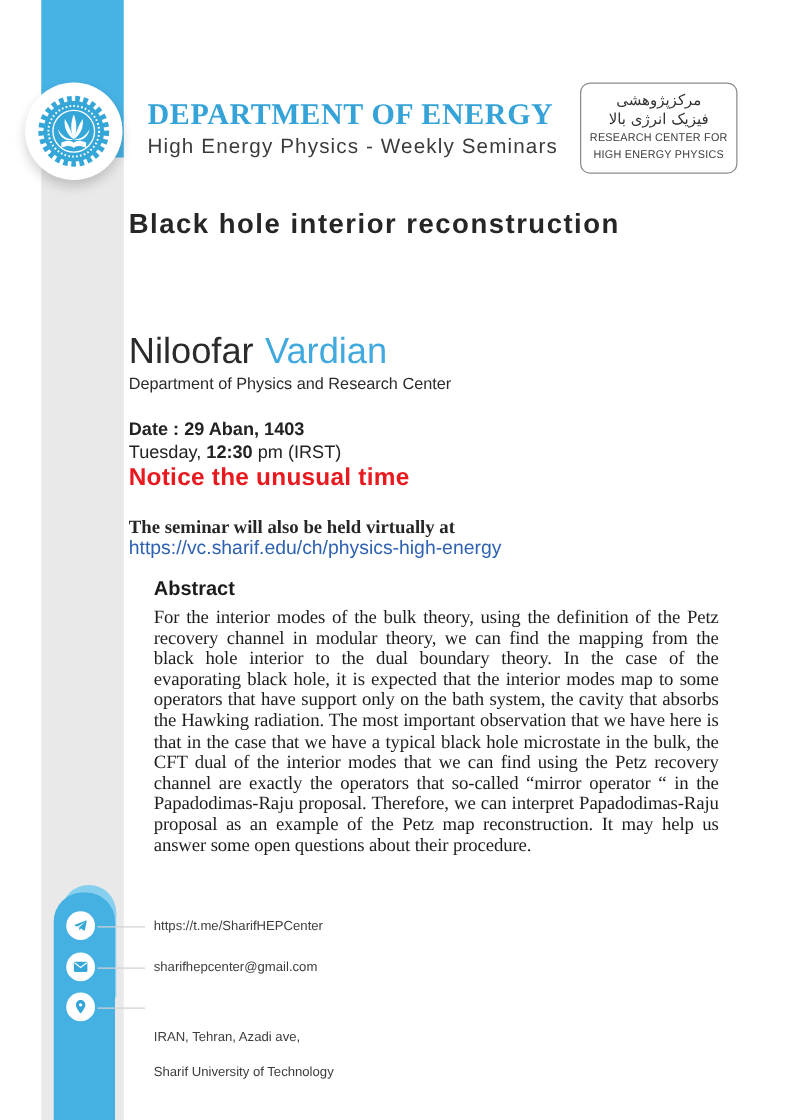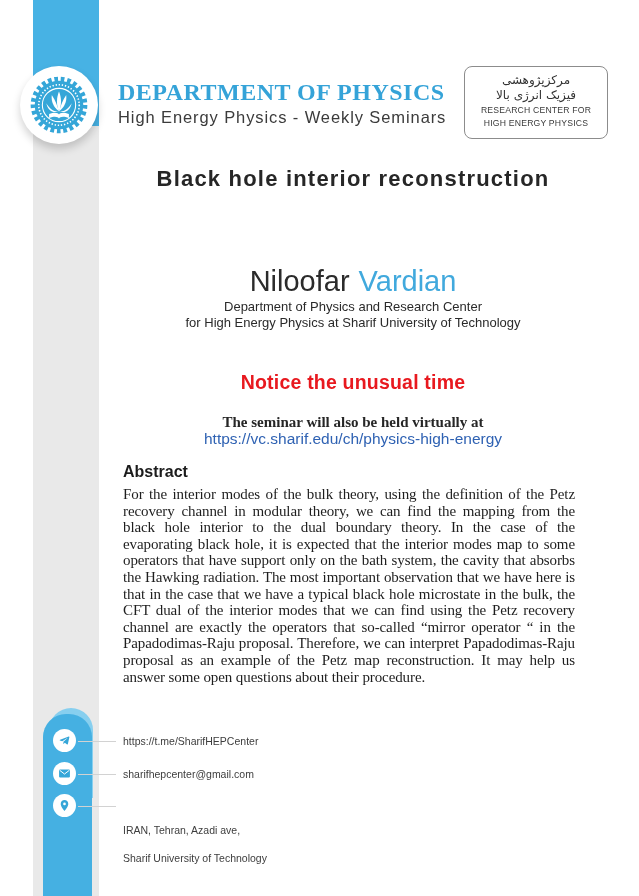--- a/index.html
+++ b/index.html
@@ -10,27 +10,27 @@
   .rail-gray{position:absolute;left:33px;top:100px;width:66px;height:796px;background:#e9e9e9;}
   .rail-blue{position:absolute;left:33px;top:0;width:66px;height:126px;background:#47b2e4;}
   .logo-circle{position:absolute;left:20px;top:66px;width:78px;height:78px;border-radius:50%;
     background:#fff;box-shadow:0 5px 9px rgba(0,0,0,.18);display:flex;align-items:center;justify-content:center;}
 
   
   .dept-title{position:absolute;left:118px;top:79px;font-family:"Liberation Serif",serif;
     font-weight:bold;font-size:24px;color:#35a3d8;letter-spacing:.5px;white-space:nowrap;}
   .dept-sub{position:absolute;left:118px;top:108px;font-size:16.5px;color:#3b3b3b;
     letter-spacing:.9px;white-space:nowrap;}
-  .rc-box{position:absolute;left:464px;top:66px;width:144px;height:73px;border:1.5px solid #8c8c8c;
+  .rc-box{position:absolute;left:464px;top:66px;width:126px;height:73px;border:1.5px solid #8c8c8c;
     border-radius:8px;box-sizing:border-box;text-align:center;padding-top:6px;background:#fff;}
   .rc-fa{font-family:"DejaVu Sans",sans-serif;font-size:12px;color:#333;line-height:15px;direction:rtl;}
   .rc-en{font-size:9px;color:#3a3a3a;line-height:11px;letter-spacing:.2px;margin-top:2px;transform:scaleX(.96);}
 
   
-  .col{position:absolute;left:122px;width:462px;text-align:center;}
+  .col{position:absolute;left:103px;width:462px;}
   .sem-title{top:164px;font-weight:bold;font-size:22px;line-height:30px;letter-spacing:1.2px;color:#262626;}
   .speaker{top:234px;font-size:29px;color:#2b2b2b;white-space:nowrap;margin-top:31px;}
   .speaker .last{color:#41a9dd;margin-left:9px;}
   .affil{top:273px;font-size:13px;line-height:15.5px;color:#2a2a2a;margin-top:26px;}
   .dateblk{top:335px;font-size:14.5px;line-height:18px;color:#222;}
   .dateblk .b{font-weight:bold;}
   .notice{top:371px;font-weight:bold;font-size:19.5px;color:#e8191f;letter-spacing:.2px;}
   .virtual{top:414px;font-family:"Liberation Serif",serif;font-weight:bold;font-size:15px;color:#262626;}
   .vlink{top:430px;font-size:15.5px;color:#2f62b3;}
 
@@ -67,43 +67,46 @@
         <path d="M0,-15 C3,-8 3,1 0,7 C-3,1 -3,-8 0,-15 Z"></path>
         <path d="M-8,-11 C-4,-5 -2,1 0,7 C-6,3 -9,-4 -8,-11 Z"></path>
         <path d="M8,-11 C4,-5 2,1 0,7 C6,3 9,-4 8,-11 Z"></path>
         <path d="M-14,-2 C-11,4 -5,8 0,7 C-7,10 -13,5 -14,-2 Z"></path>
         <path d="M14,-2 C11,4 5,8 0,7 C7,10 13,5 14,-2 Z"></path>
         <path d="M-11,10 C-5,7.5 -1,8.5 0,10.5 C1,8.5 5,7.5 11,10 L11,14.5 C5,12 1,13 0,15 C-1,13 -5,12 -11,14.5 Z"></path>
       </g>
     </svg>
   </div>
 
-  <div class="dept-title">DEPARTMENT OF PHYSICS</div>
+  <div class="dept-title">DEPARTMENT OF ENERGY</div>
   <div class="dept-sub">High Energy Physics - Weekly Seminars</div>
 
   <div class="rc-box">
     <div class="rc-fa" dir="rtl">مرکزپژوهشی</div>
     <div class="rc-fa" dir="rtl">فیزیک انرژی بالا</div>
     <div class="rc-en">RESEARCH CENTER FOR</div>
     <div class="rc-en">HIGH ENERGY PHYSICS</div>
   </div>
 
   <div class="col sem-title" style="position:absolute;">
     <div>Black hole interior reconstruction</div>
   </div>
 
   <div class="col speaker" style="position:absolute;">
     <span class="first">Niloofar</span><span class="last">Vardian</span>
   </div>
 
   <div class="col affil" style="position:absolute;">
     <div>Department of Physics and Research Center</div>
-    <div>for High Energy Physics at Sharif University of Technology</div>
   </div>
 
+  <div class="col dateblk" style="position:absolute;">
+    <div class="b">Date : 29 Aban, 1403</div>
+    <div><span>Tuesday, </span><span class="b">12:30</span><span> pm (IRST)</span></div>
+  </div>
   <div class="col notice" style="position:absolute;">Notice the unusual time</div>
 
   <div class="col virtual" style="position:absolute;">The seminar will also be held virtually at</div>
   <div class="col vlink" style="position:absolute;">https://vc.sharif.edu/ch/physics-high-energy</div>
 
   <div class="abs-head">Abstract</div>
   <div class="abs-body">For the interior modes of the bulk theory, using the definition of the Petz recovery channel in modular theory, we can find the mapping from the black hole interior to the dual boundary theory. In the case of the evaporating black hole, it is expected that the interior modes map to some operators that have support only on the bath system, the cavity that absorbs the Hawking radiation. The most important observation that we have here is that in the case that we have a typical black hole microstate in the bulk, the CFT dual of the interior modes that we can find using the Petz recovery channel are exactly the operators that so-called “mirror operator “ in the Papadodimas-Raju proposal. Therefore, we can interpret Papadodimas-Raju proposal as an example of the Petz map reconstruction. It may help us answer some open questions about their procedure.</div>
 
   <div class="pill-light"></div>
   <div class="pill"></div>

